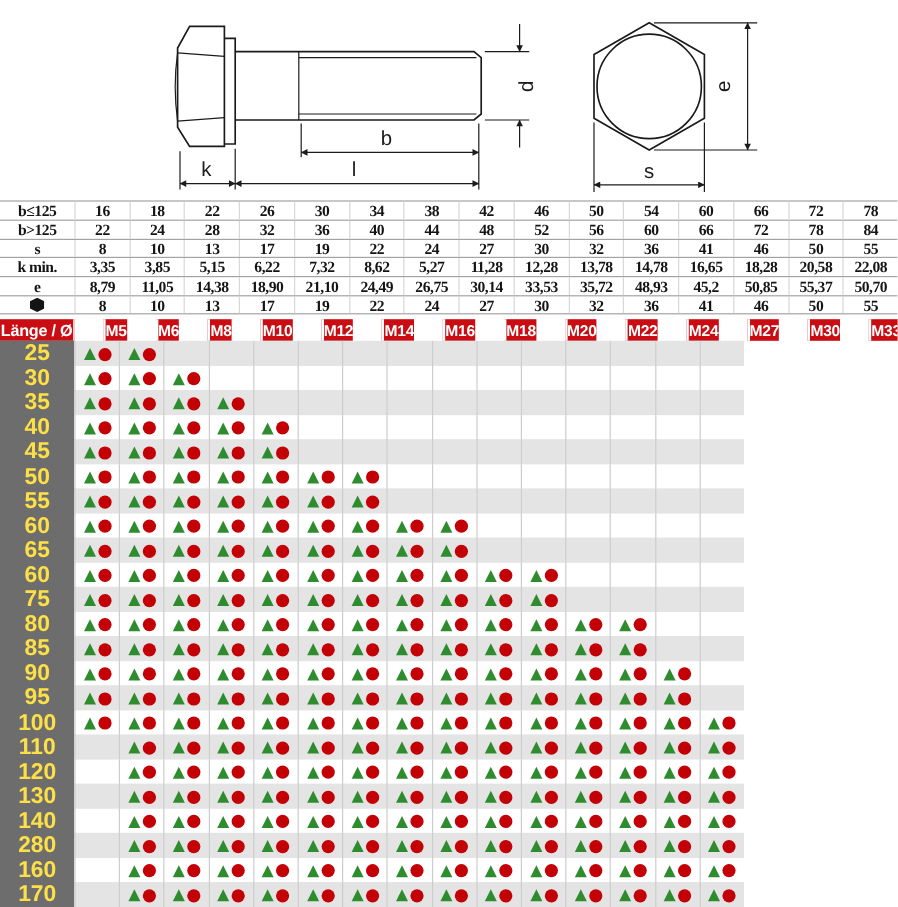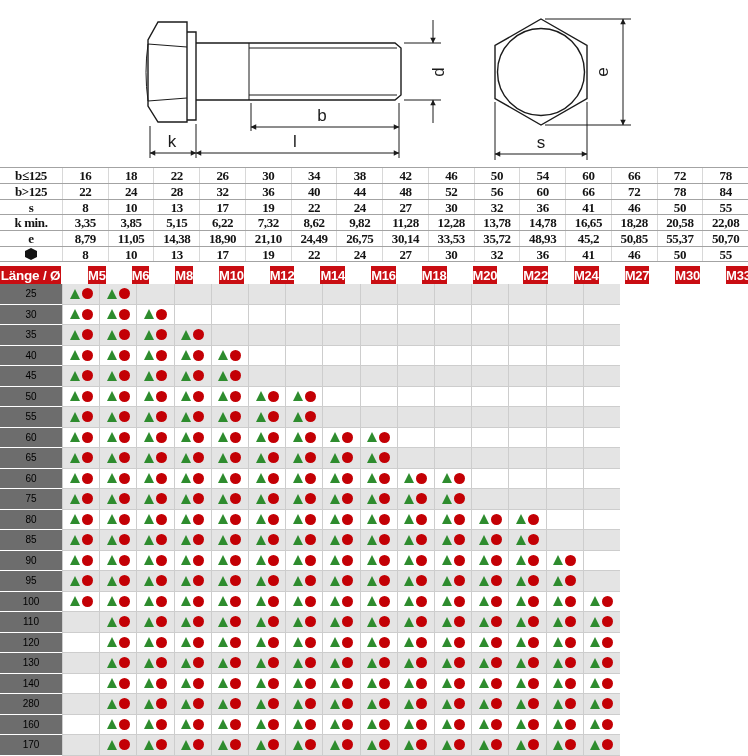--- a/index.html
+++ b/index.html
@@ -44,21 +44,21 @@
   }
   .mheader>div{
     background:var(--header-red);color:#fff;font-weight:bold;font-size:13px;
     display:flex;align-items:center;justify-content:center;
     box-sizing:border-box;letter-spacing:-0.2px;
   }
   .mheader>div.corner{border-right:1px solid #fff;font-size:13.5px;}
   .mheader>div+div{border-left:2px solid #fff;margin-left:24px;}
   .mrow{display:grid;grid-template-columns:62px repeat(15,1fr);height:20.5px;}
   .mlabel{
-    background:var(--label-gray);color:#000000;font-size:10px;font-weight:400;
+    background:var(--label-gray);color:#fde047;font-size:19px;font-weight:700;
     display:flex;align-items:center;justify-content:center;
     border-bottom:1px solid #fff;box-sizing:border-box;
   }
   .mcell{
     display:flex;align-items:center;justify-content:center;gap:2px;
     background:#fff;border-left:1px solid var(--grid-line);
     border-bottom:1px solid var(--grid-line);box-sizing:border-box;
   }
   .mrow.alt .mcell{background:var(--row-alt);}
   .tri{
@@ -187,21 +187,21 @@
         <div class="dimcell">55</div>
       </div>
       <div class="dimrow">
         <div class="dimlabel">k min.</div>
         <div class="dimcell">3,35</div>
         <div class="dimcell">3,85</div>
         <div class="dimcell">5,15</div>
         <div class="dimcell">6,22</div>
         <div class="dimcell">7,32</div>
         <div class="dimcell">8,62</div>
-        <div class="dimcell">9,82</div>
+        <div class="dimcell">5,27</div>
         <div class="dimcell">11,28</div>
         <div class="dimcell">12,28</div>
         <div class="dimcell">13,78</div>
         <div class="dimcell">14,78</div>
         <div class="dimcell">16,65</div>
         <div class="dimcell">18,28</div>
         <div class="dimcell">20,58</div>
         <div class="dimcell">22,08</div>
       </div>
       <div class="dimrow">

